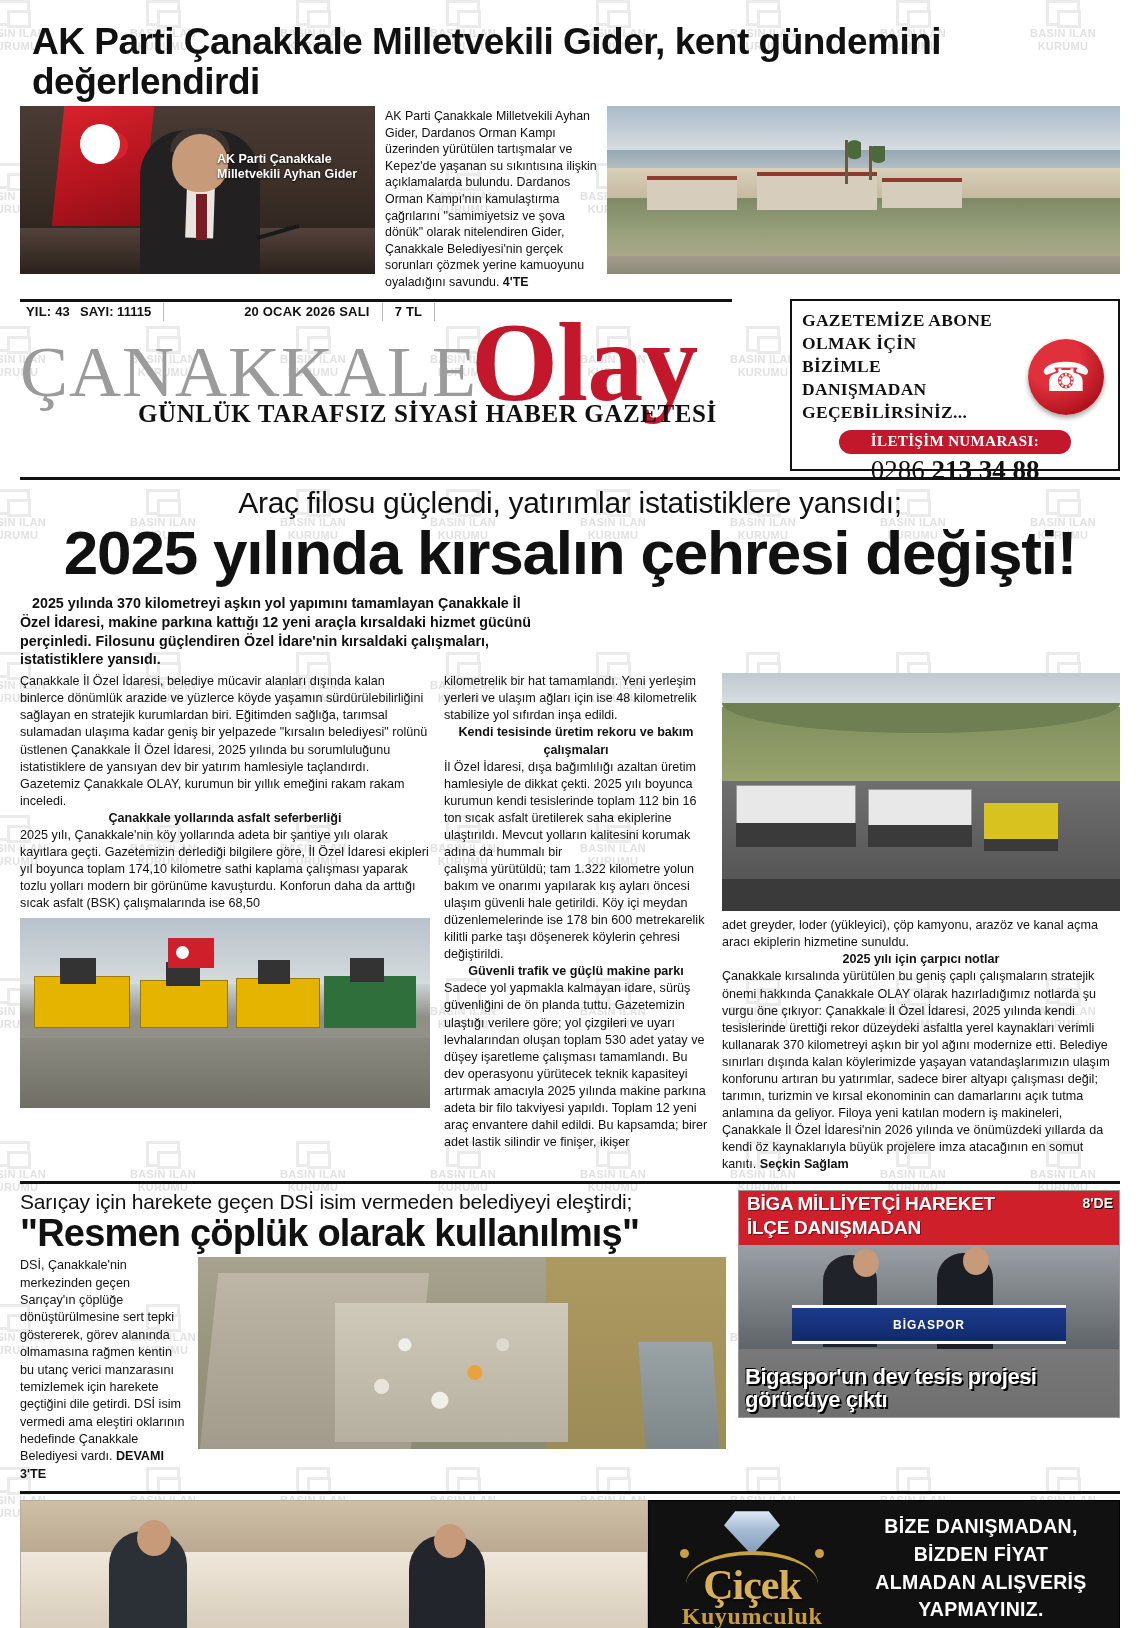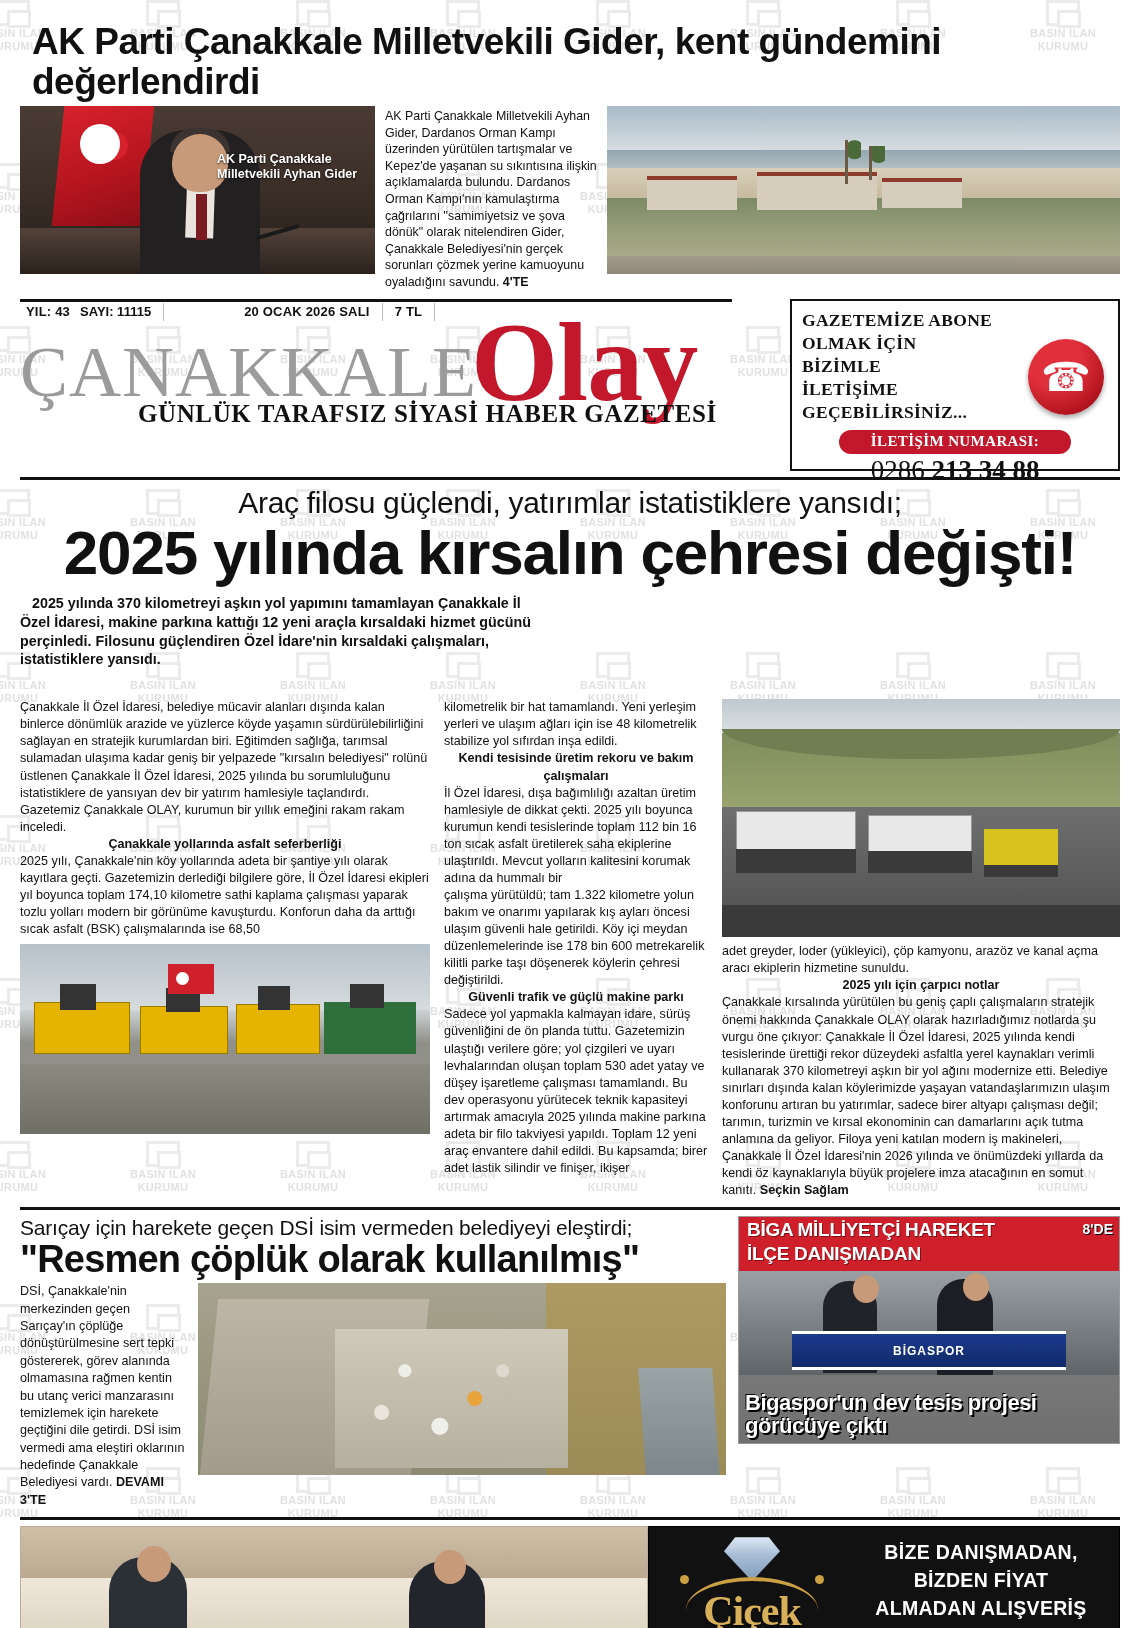--- a/index.html
+++ b/index.html
@@ -390,38 +390,38 @@
         <span class="mh-olay">Olay</span>
       </div>
       <div class="mh-sub">GÜNLÜK TARAFSIZ SİYASİ HABER GAZETESİ</div>
     </div>
 
     <div class="abonebox">
       <div class="abone-rows">
         <div class="abone-line">GAZETEMİZE ABONE</div>
         <div class="abone-line">OLMAK İÇİN</div>
         <div class="abone-line">BİZİMLE</div>
-        <div class="abone-line">İLETİŞİME</div>
+        <div class="abone-line">DANIŞMADAN</div>
         <div class="abone-line">GEÇEBİLİRSİNİZ...</div>
         <div class="phone-circle">
           <div class="glyph">☎</div>
         </div>
       </div>
       <div class="abone-pill">İLETİŞİM NUMARASI:</div>
       <div class="abone-num">
         <span class="small">0286 </span><span class="big">213 34 88</span>
       </div>
     </div>
   </div>
 
   <div class="main-rule"></div>
   <div class="kicker">Araç filosu güçlendi, yatırımlar istatistiklere yansıdı;</div>
   <div class="main-head">2025 yılında kırsalın çehresi değişti!</div>
 
-  <div style="display:flex; gap:26px; position:relative; z-index:10;flex-direction:column;">
+  <div style="display:flex; gap:18px; position:relative; z-index:10;">
     <div style="width:525px;flex:none;">
       <div class="lead">2025 yılında 370 kilometreyi aşkın yol yapımını tamamlayan Çanakkale İl Özel İdaresi, makine parkına kattığı 12 yeni araçla kırsaldaki hizmet gücünü perçinledi. Filosunu güçlendiren Özel İdare'nin kırsaldaki çalışmaları, istatistiklere yansıdı.</div>
     </div>
     <div style="flex:1;"></div>
   </div>
 
   <div class="cols">
     <div class="col colA">
       <p>Çanakkale İl Özel İdaresi, belediye mücavir alanları dışında kalan binlerce dönümlük arazide ve yüzlerce köyde yaşamın sürdürülebilirliğini sağlayan en stratejik kurumlardan biri. Eğitimden sağlığa, tarımsal sulamadan ulaşıma kadar geniş bir yelpazede "kırsalın belediyesi" rolünü üstlenen Çanakkale İl Özel İdaresi, 2025 yılında bu sorumluluğunu istatistiklere de yansıyan dev bir yatırım hamlesiyle taçlandırdı. Gazetemiz Çanakkale OLAY, kurumun bir yıllık emeğini rakam rakam inceledi.</p>
       <p class="sh">Çanakkale yollarında asfalt seferberliği</p>

